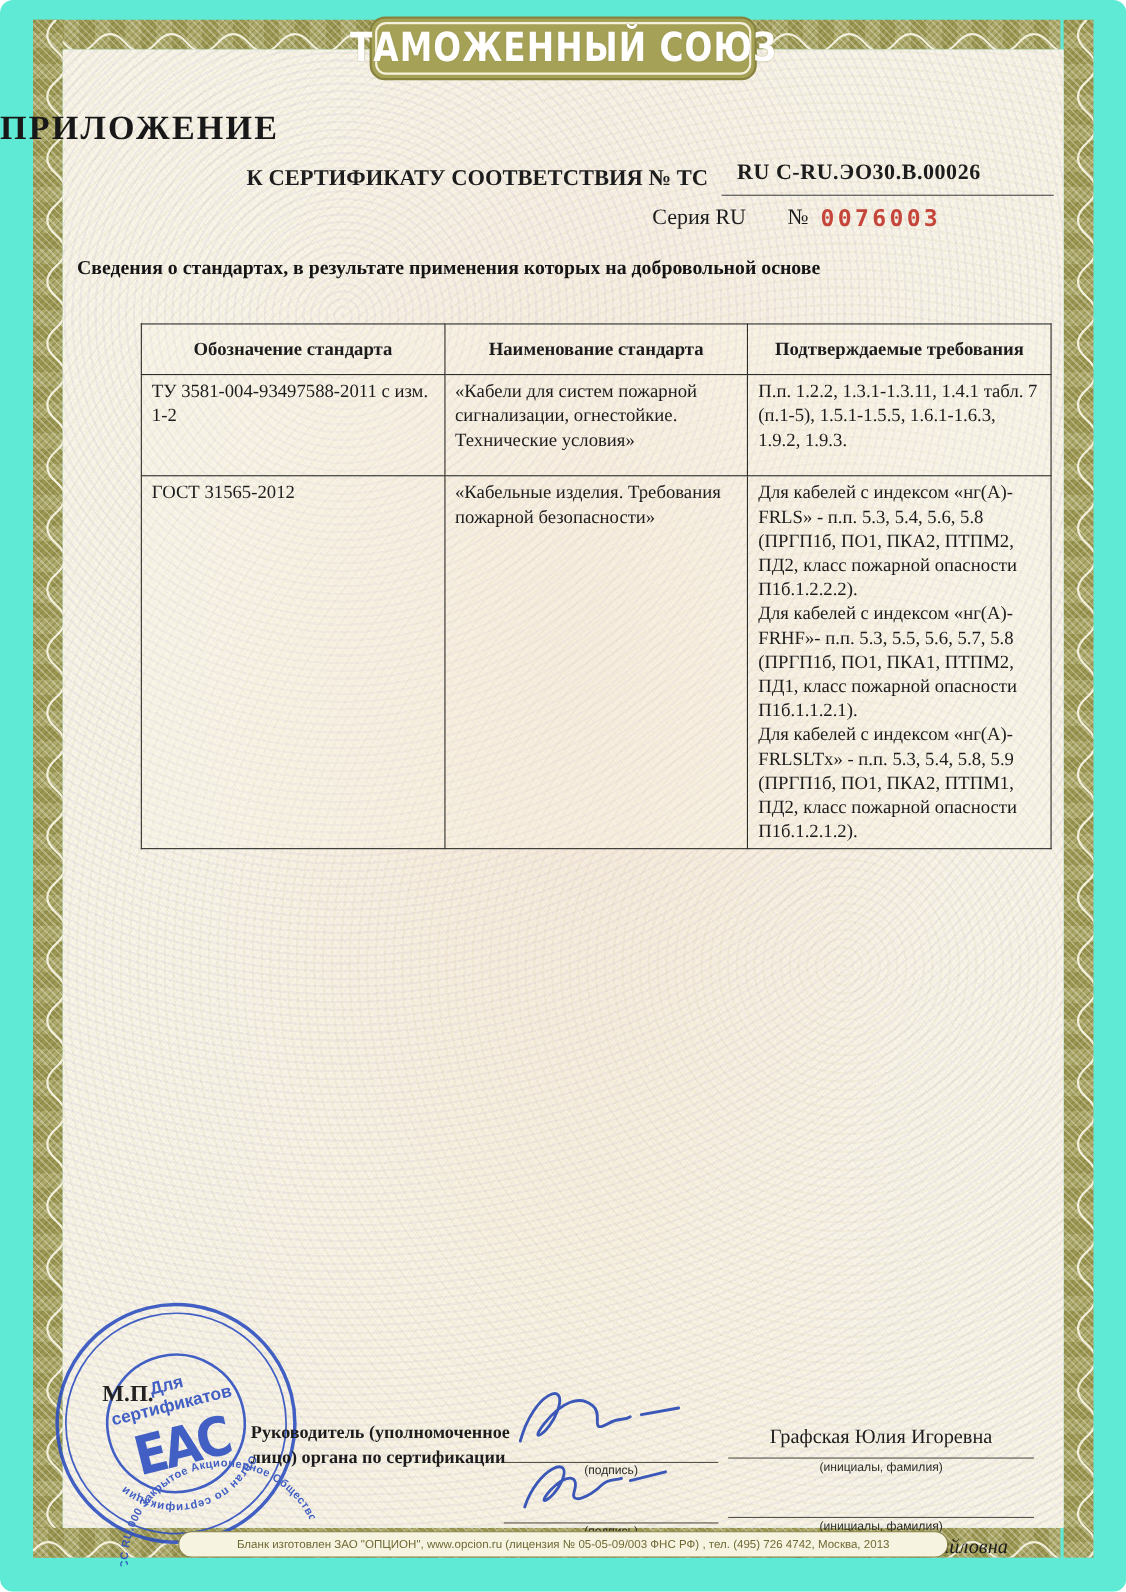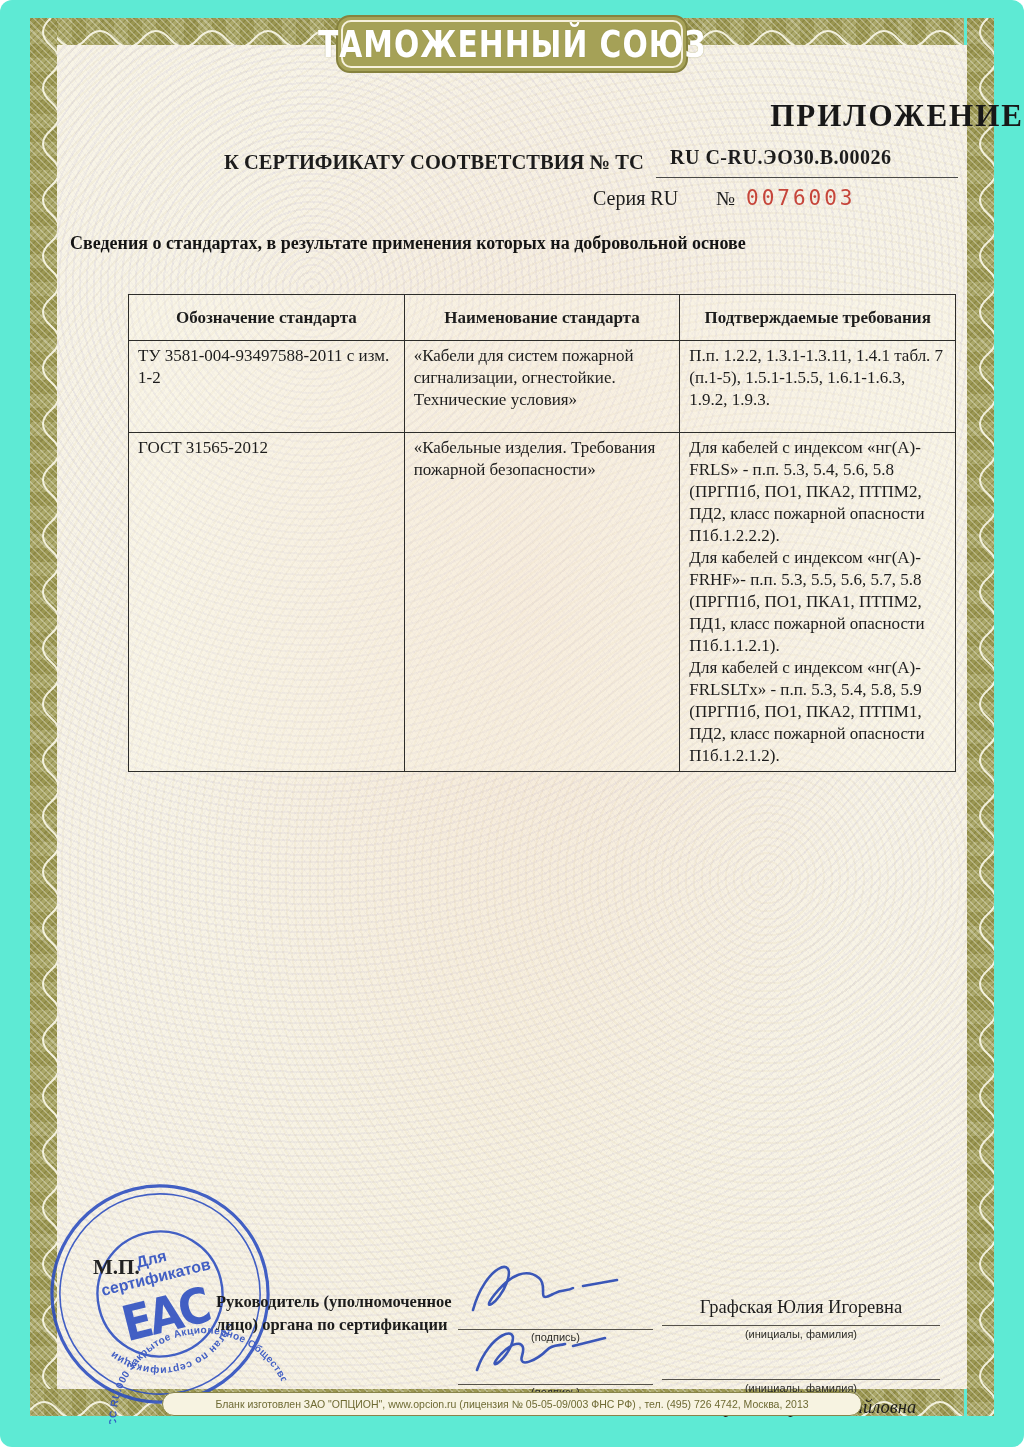--- a/index.html
+++ b/index.html
@@ -34,46 +34,46 @@
       #f8f4e6;}
   
   .banner{position:absolute;left:50%;top:15px;transform:translateX(-50%);
     width:352px;height:58px;background:#a5a157;border:2px solid #86823e;border-radius:14px;
     display:flex;align-items:center;justify-content:center;box-sizing:border-box;z-index:5;}
   .banner::before{content:"";position:absolute;inset:3px;border:2px solid #f6f1dc;border-radius:10px;pointer-events:none;}
   .banner span{font-family:"DejaVu Sans","Liberation Sans",sans-serif;font-weight:bold;
     font-size:31px;color:#ffffff;letter-spacing:1px;transform:scaleY(1.18) scaleX(0.96);
     text-shadow:0 0 1px #8f8b45;white-space:nowrap;}
   
-  .doc-title{position:absolute;left:0;top:98px;width:1024px;text-align:right;
+  .doc-title{position:absolute;left:0;top:98px;width:1024px;text-align:left;
     font-weight:bold;font-size:31px;letter-spacing:2px;color:#181818;}
   .cert-label{position:absolute;left:224px;top:151px;font-weight:bold;font-size:20.5px;white-space:nowrap;}
   .cert-number{position:absolute;left:670px;top:146px;font-weight:bold;font-size:20px;letter-spacing:0.5px;white-space:nowrap;}
   .cert-underline{position:absolute;left:656px;top:177px;width:302px;height:0;border-bottom:1.5px solid #4a4a46;}
   .seria-label{position:absolute;left:593px;top:187px;font-size:20px;}
   .num-sign{position:absolute;left:716px;top:187px;font-size:20px;}
   .serial-number{position:absolute;left:746px;top:186px;
-    font-family:"DejaVu Sans Mono","Liberation Mono",monospace;font-weight:normal;
+    font-family:"DejaVu Sans Mono","Liberation Mono",monospace;font-weight:bold;
     font-size:21px;letter-spacing:3px;color:#c6453a;text-align:center;}
   .intro{position:absolute;left:70px;top:229px;width:884px;text-align:left;
     font-weight:bold;font-size:18px;line-height:28px;color:#141414;}
   
   table.standards{position:absolute;left:128px;top:294px;width:828px;border-collapse:collapse;table-layout:fixed;}
   table.standards th,table.standards td{border:1.5px solid #2d2d2a;padding:4px 9px;
     font-size:17px;vertical-align:top;box-sizing:border-box;background:rgba(250,246,230,0.25);}
   table.standards th{font-weight:bold;text-align:center;vertical-align:middle;height:46px;line-height:21px;}
   table.standards td{line-height:22px;}
   td.c1{width:270px;} td.c2{width:224px;} td.c3{width:334px;}
   .req p{margin:0;}
   tr.r1 td{height:92px;}
   
   .stamp{position:absolute;left:46px;top:1180px;width:228px;height:228px;transform:rotate(-14deg);opacity:0.88;z-index:2;}
   .mp{position:absolute;left:93px;top:1255px;font-weight:bold;font-size:21px;color:#222;z-index:3;}
   
-  .role{position:absolute;left:216px;width:260px;font-weight:bold;font-size:16.5px;line-height:23px;z-index:3;}
+  .role{position:absolute;left:228px;width:260px;font-weight:bold;font-size:16.5px;line-height:23px;z-index:3;}
   .role1{top:1290px;} .role2{top:1345px;}
   .sig-line{position:absolute;height:0;border-bottom:1px solid #55524a;z-index:1;}
   .sl1{left:458px;top:1329px;width:195px;}
   .sl2{left:458px;top:1384px;width:195px;}
   .nl1{left:662px;top:1325px;width:278px;}
   .nl2{left:662px;top:1379px;width:278px;}
   .caption{position:absolute;font-family:"Liberation Sans","DejaVu Sans",sans-serif;
     font-size:11px;color:#2c2c28;text-align:center;z-index:1;}
   .cap-s1{left:458px;top:1331px;width:195px;}
   .cap-s2{left:458px;top:1386px;width:195px;}

